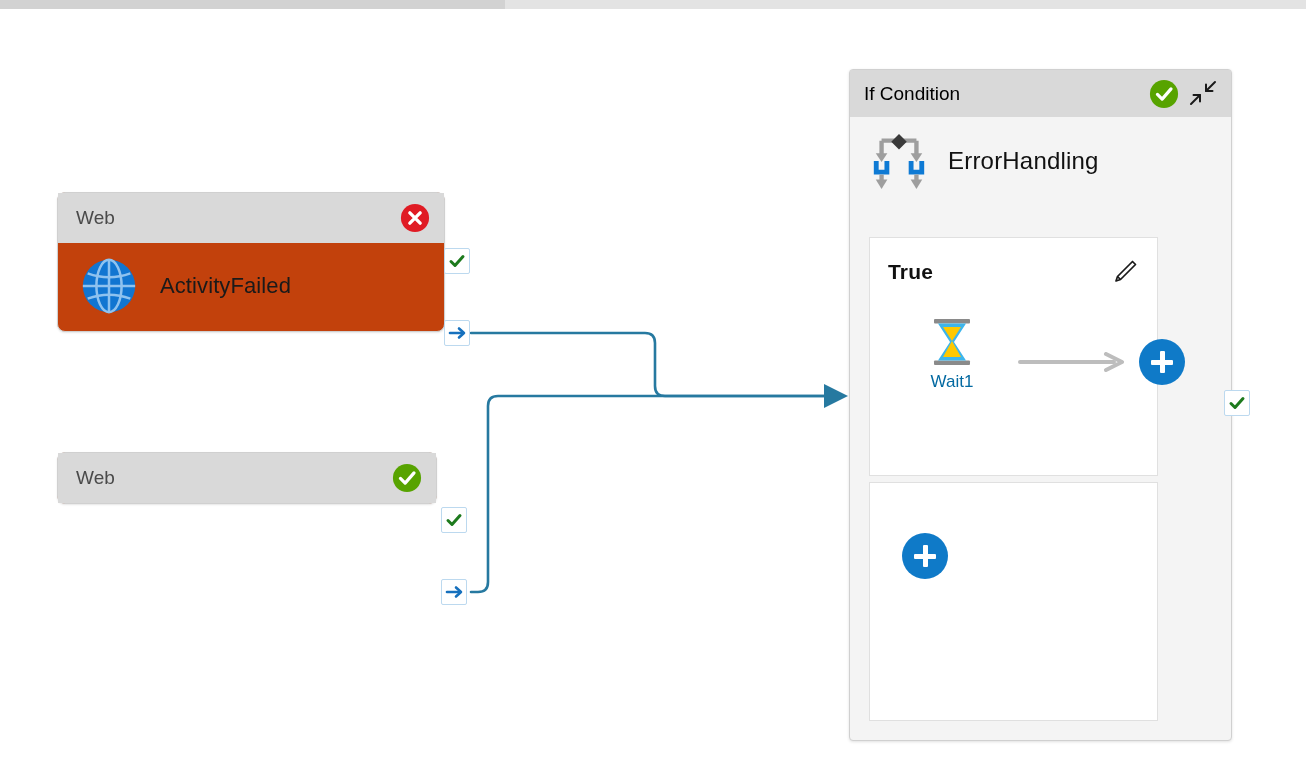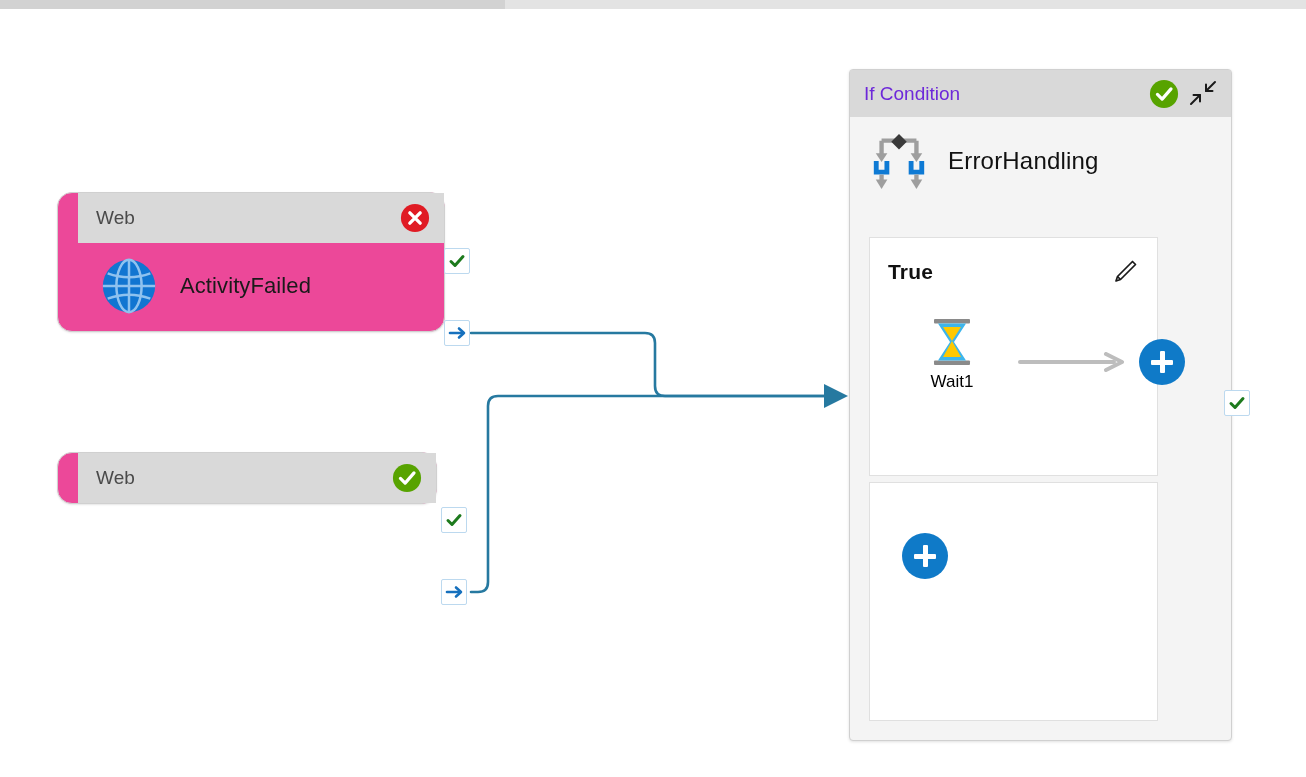--- a/index.html
+++ b/index.html
@@ -23,26 +23,25 @@
 
   
   #canvas{position:absolute;left:0;top:9px;width:1306px;height:768px;background:#fff;}
 
   
   #connectors{position:absolute;left:0;top:0;width:1306px;height:768px;pointer-events:none;}
 
   
   .activity-card{
     position:absolute;
-    background:#ec4899;
+    background:#c2410c;
     border:1px solid #d0d0d0;
-    border-radius:15px;
+    border-radius:8px;
     box-shadow:0 1px 2px rgba(0,0,0,.10);
     box-sizing:border-box;
-    padding-left:20px;
   }
   .card-header{
     height:50px;
     background:#d9d9d9;
     display:flex;align-items:center;
     padding:0 14px 0 18px;
     box-sizing:border-box;
   }
   .card-title{
     font-size:19px;color:#4a4a4a;flex:1;letter-spacing:.1px;
@@ -82,21 +81,21 @@
     border:1px solid #d0d0d0;
     border-radius:4px;
     box-shadow:0 1px 3px rgba(0,0,0,.12);
     box-sizing:border-box;
   }
   #if-panel-header{
     height:47px;background:#d9d9d9;
     display:flex;align-items:center;padding:0 12px 0 14px;
     box-sizing:border-box;
   }
-  #if-panel-header .title{font-size:19px;color:#6d28d9;flex:1;}
+  #if-panel-header .title{font-size:19px;color:#000000;flex:1;}
   .collapse-icon{width:32px;height:30px;margin-left:8px;cursor:pointer;}
 
   #if-panel-subhead{
     display:flex;align-items:center;
     padding:13px 0 13px 18px;
   }
   #if-panel-subhead .name{font-size:24px;color:#111;margin-left:18px;letter-spacing:.2px;}
   .ifcond-icon{flex:none;width:62px;height:62px;}
 
   
@@ -117,21 +116,21 @@
   .pencil-icon{width:28px;height:28px;cursor:pointer;}
 
   .branch-content{position:relative;height:150px;}
 
   
   #wait-activity{
     position:absolute;left:36px;top:32px;
     width:92px;text-align:center;
   }
   .hourglass-icon{width:42px;height:48px;}
-  #wait-activity .label{font-size:17px;color:#000000;margin-top:2px;}
+  #wait-activity .label{font-size:17px;color:#0369a1;margin-top:2px;}
 
   .flow-arrow{position:absolute;left:148px;top:66px;width:110px;height:20px;}
 
   .add-button{
     width:46px;height:46px;border-radius:50%;
     background:#0f7ac8;
     display:flex;align-items:center;justify-content:center;
     cursor:pointer;
   }
   .add-button .plus{

